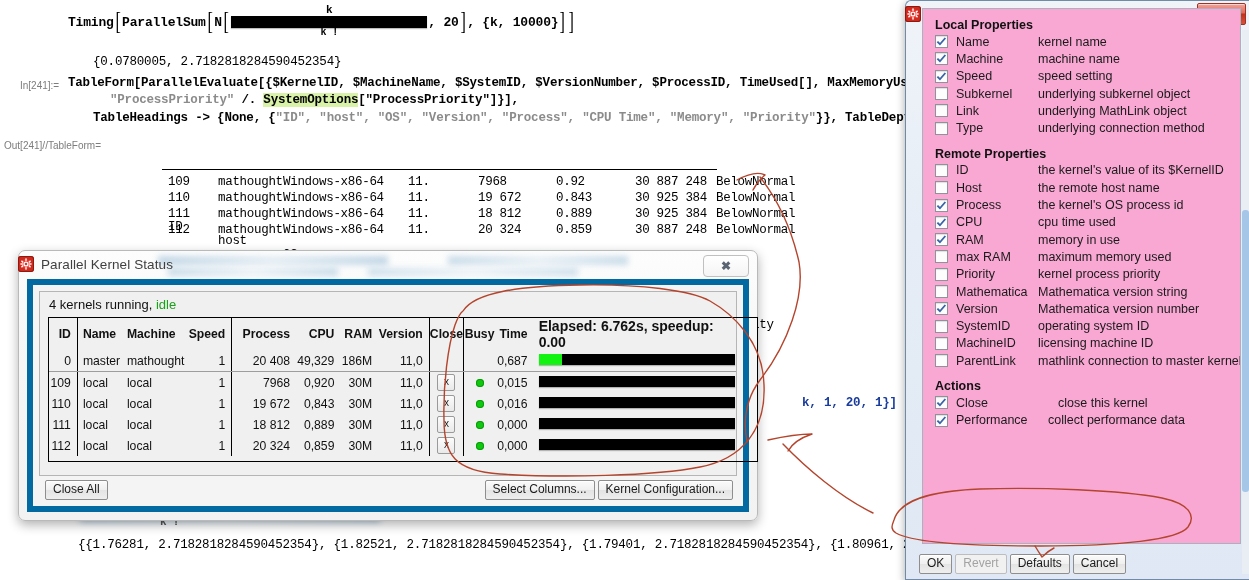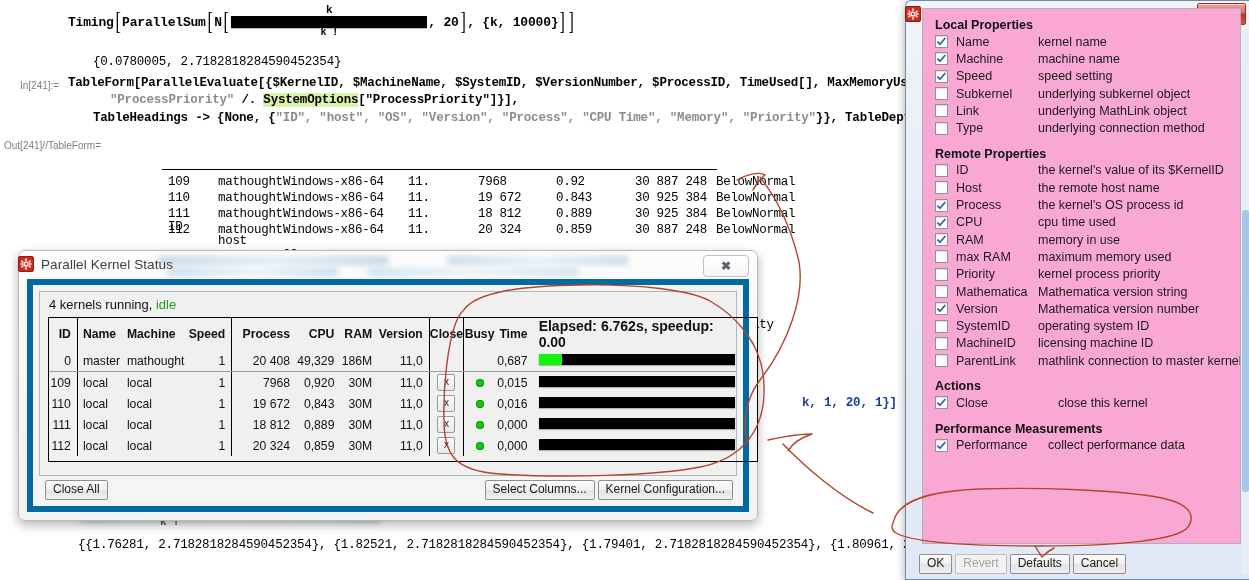--- a/index.html
+++ b/index.html
@@ -501,21 +501,20 @@
           <div class="grp gap">Actions</div>
           <div class="prow">
             <span class="cb on">
               <svg class="chk" width="11" height="11" viewBox="0 0 12 12" aria-hidden="true">
                 <path d="M1.5,6.2 L4.3,9 L10.2,2.2" fill="none" stroke="#3a63a8" stroke-width="2"></path>
               </svg>
             </span>
             <span class="pname">Close</span>
             <span class="pdesc" style="margin-left: 20px;">close this kernel</span>
           </div>
-          <div class="grp gap">Performance Measurements</div>
           <div class="prow">
             <span class="cb on">
               <svg class="chk" width="11" height="11" viewBox="0 0 12 12" aria-hidden="true">
                 <path d="M1.5,6.2 L4.3,9 L10.2,2.2" fill="none" stroke="#3a63a8" stroke-width="2"></path>
               </svg>
             </span>
             <span class="pname" style="width: 92px;">Performance</span>
             <span class="pdesc">collect performance data</span>
           </div>
         </div>

